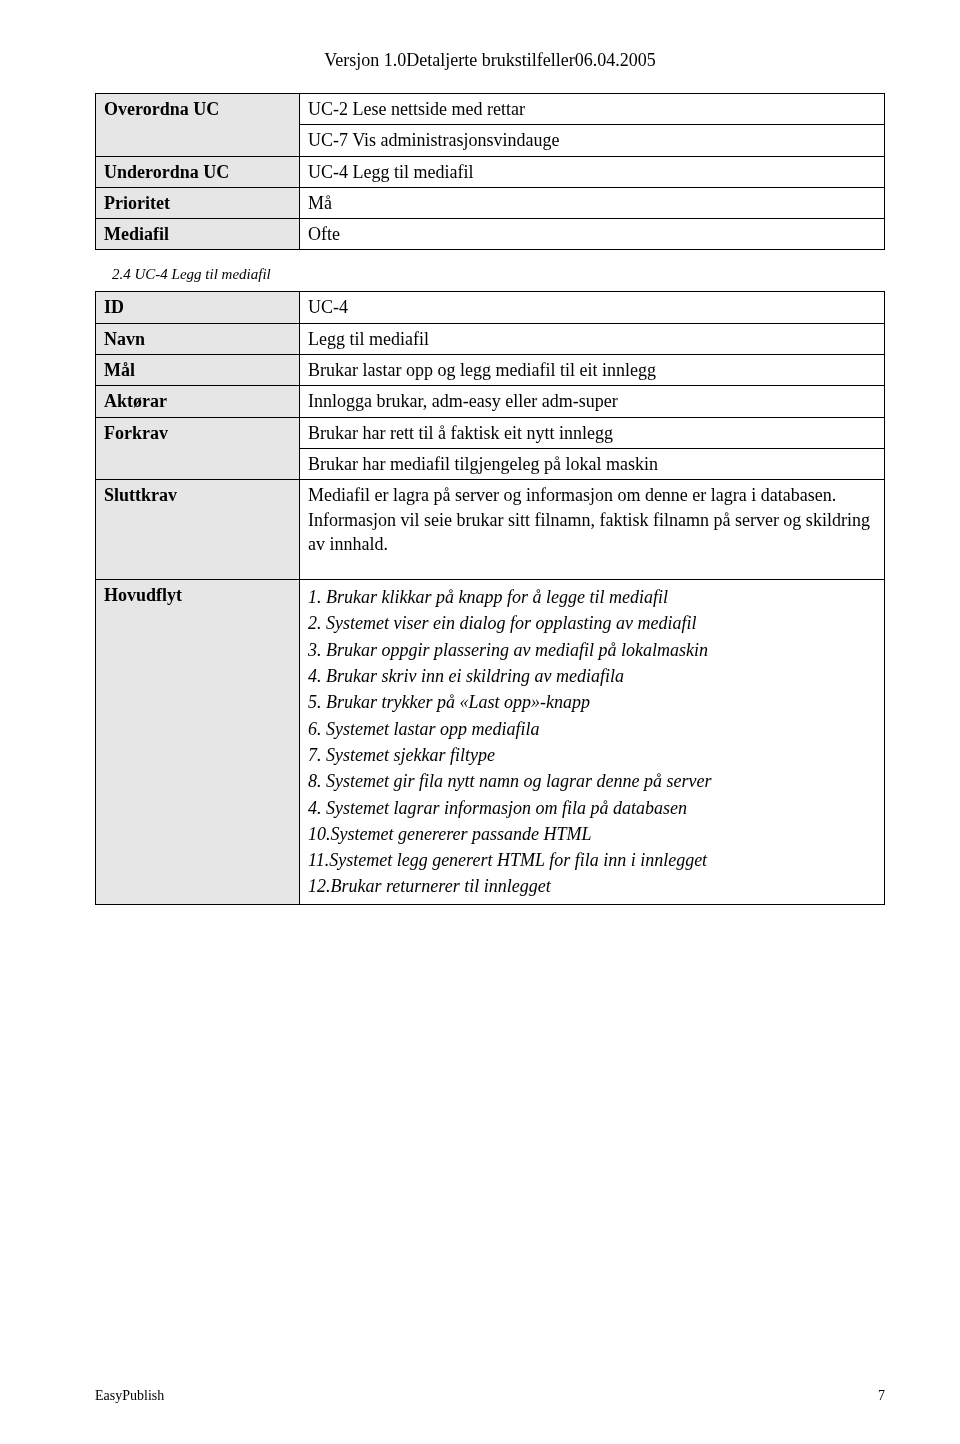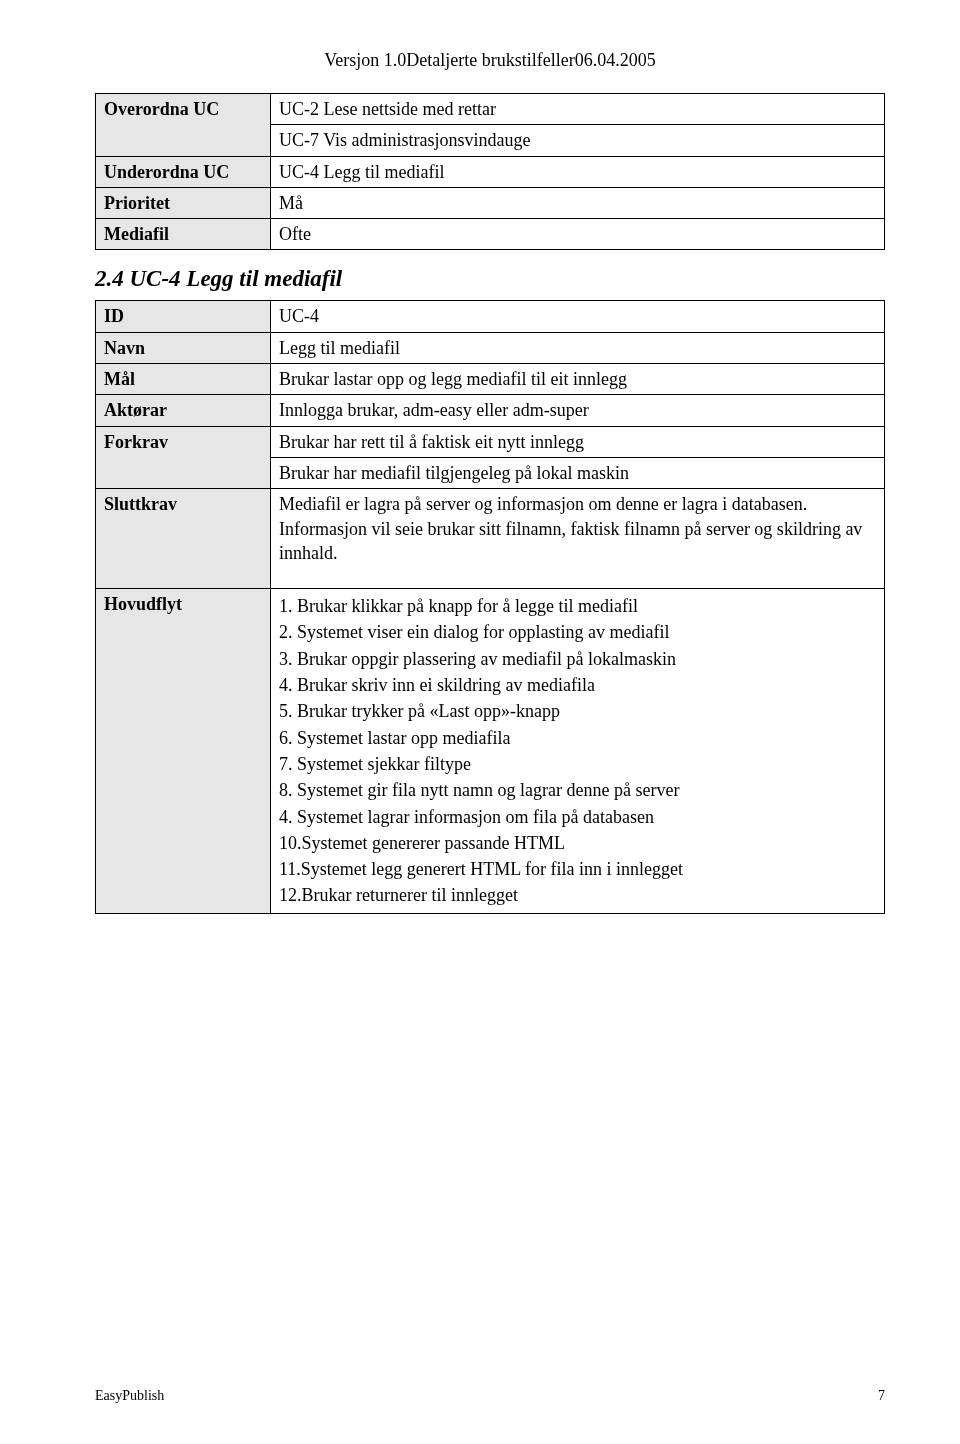--- a/index.html
+++ b/index.html
@@ -26,32 +26,33 @@
   }
   table.usecase td {
     border: 1px solid #000;
     padding: 3px 8px;
     vertical-align: top;
     line-height: 1.35;
   }
   table.usecase td.label {
     background: #e6e6e6;
     font-weight: bold;
-    width: 175px;
+    width: 204px;
   }
   h2.section {
     font-style: italic;
-    font-weight: bold;
-    font-size: 23px;
-    margin: 16px 0 8px 0;
+    font-weight: normal;
+    font-size: 15px;
+    margin: 16px 0 8px 17px;
   }
   .mainflow-item {
     padding-left: 24px;
     text-indent: -24px;
     margin: 2px 0;
+    font-style: italic;
   }
   .sluttkrav-para {
     margin-bottom: 20px;
   }
   .footer {
     position: absolute;
     bottom: 40px;
     left: 95px;
     right: 75px;
     display: flex;

